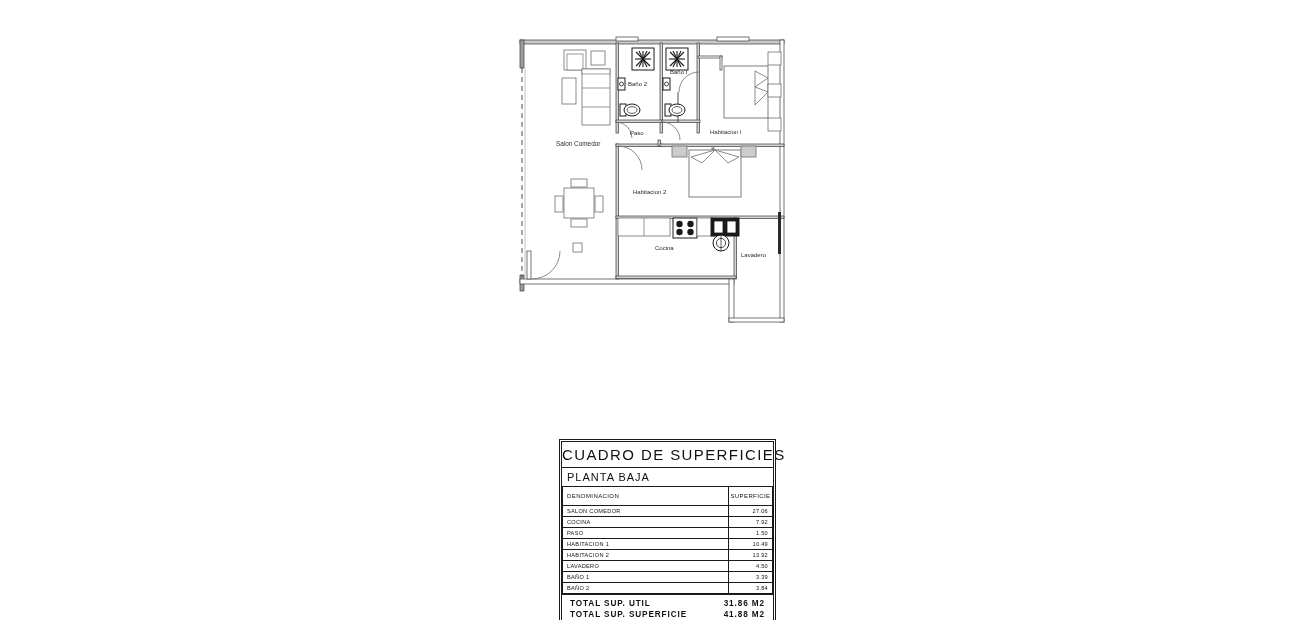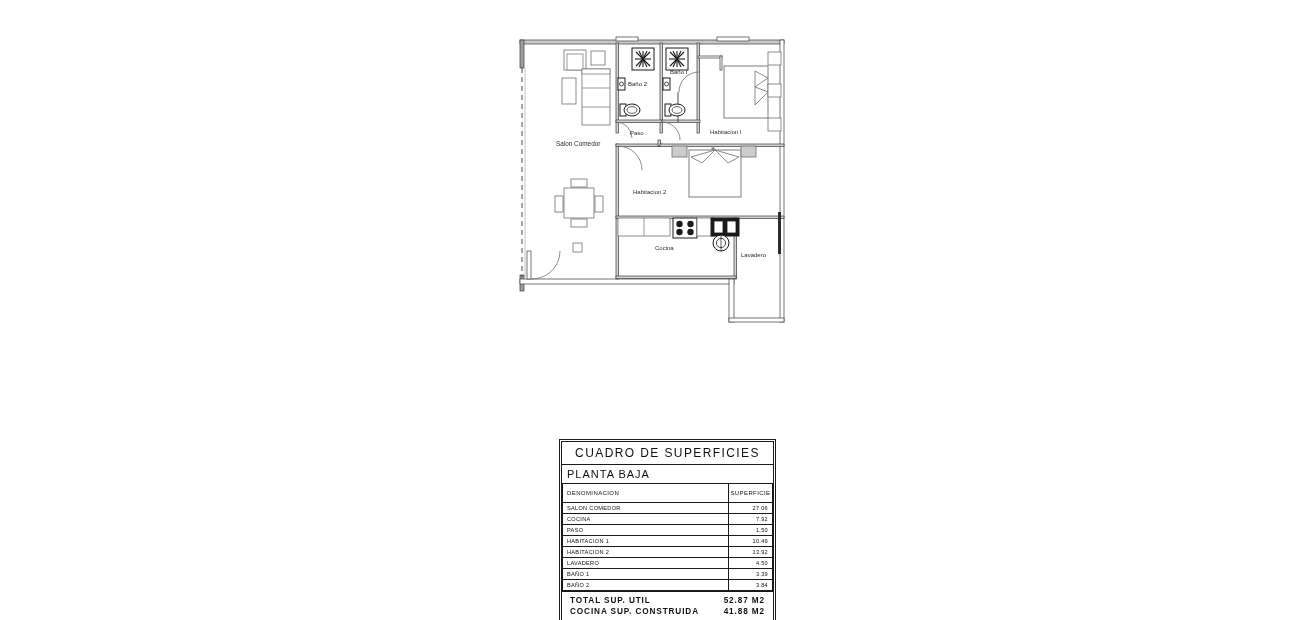--- a/index.html
+++ b/index.html
@@ -38,21 +38,21 @@
     background: #ffffff;
     box-sizing: border-box;
   }
   .tbl-inner {
     border: 1px solid #1a1a1a;
     margin: 1px;
     box-sizing: border-box;
   }
   .tbl-title {
     text-align: center;
-    font-size: 12px;
+    font-size: 15px;
     letter-spacing: 1.4px;
     color: #111111;
     padding: 4px 0 4px 0;
     border-bottom: 1px solid #1a1a1a;
     white-space: nowrap;
     font-family: "Liberation Sans", sans-serif;
   }
   .tbl-subtitle {
     font-size: 11px;
     letter-spacing: 1px;
@@ -373,24 +373,24 @@
           <tr>
             <td>BAÑO  2</td>
             <td class="val">3.84</td>
           </tr>
         </tbody>
       </table>
 
       <div class="totals">
         <div class="total-row">
           <span class="t-label">TOTAL  SUP.  UTIL</span>
-          <span class="t-value">52.87  M2</span>
+          <span class="t-value">31.86  M2</span>
         </div>
         <div class="total-row">
-          <span class="t-label">COCINA  SUP.  CONSTRUIDA</span>
+          <span class="t-label">TOTAL  SUP.  SUPERFICIE</span>
           <span class="t-value">41.88  M2</span>
         </div>
       </div>
 
     </div>
   </div>
 
 </div>
 
 </body></html>

